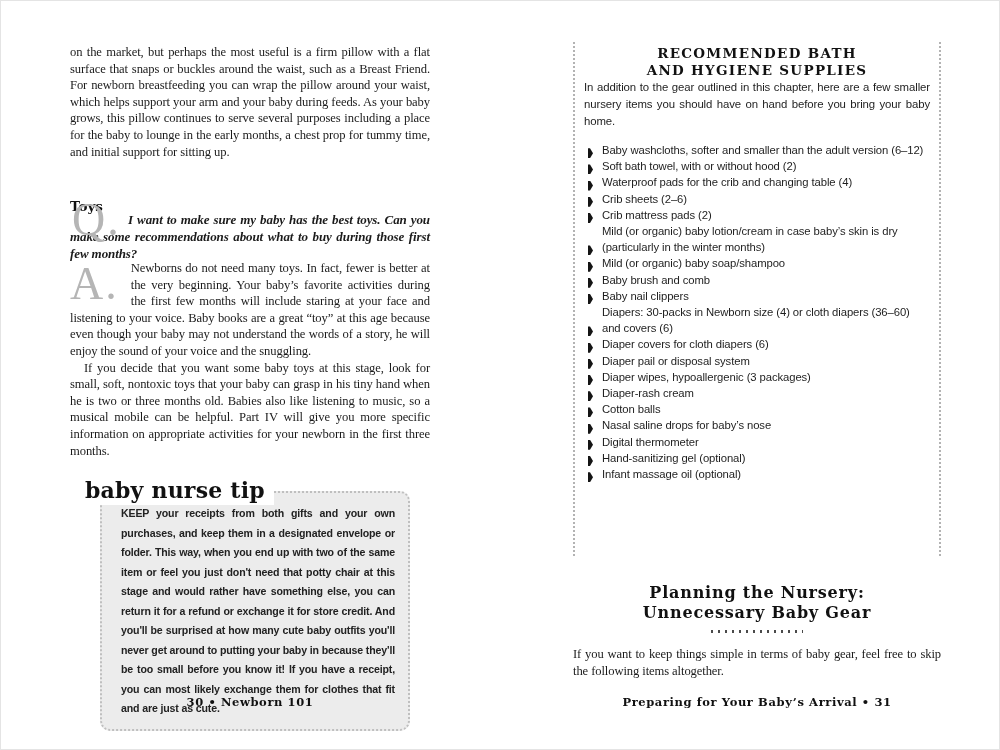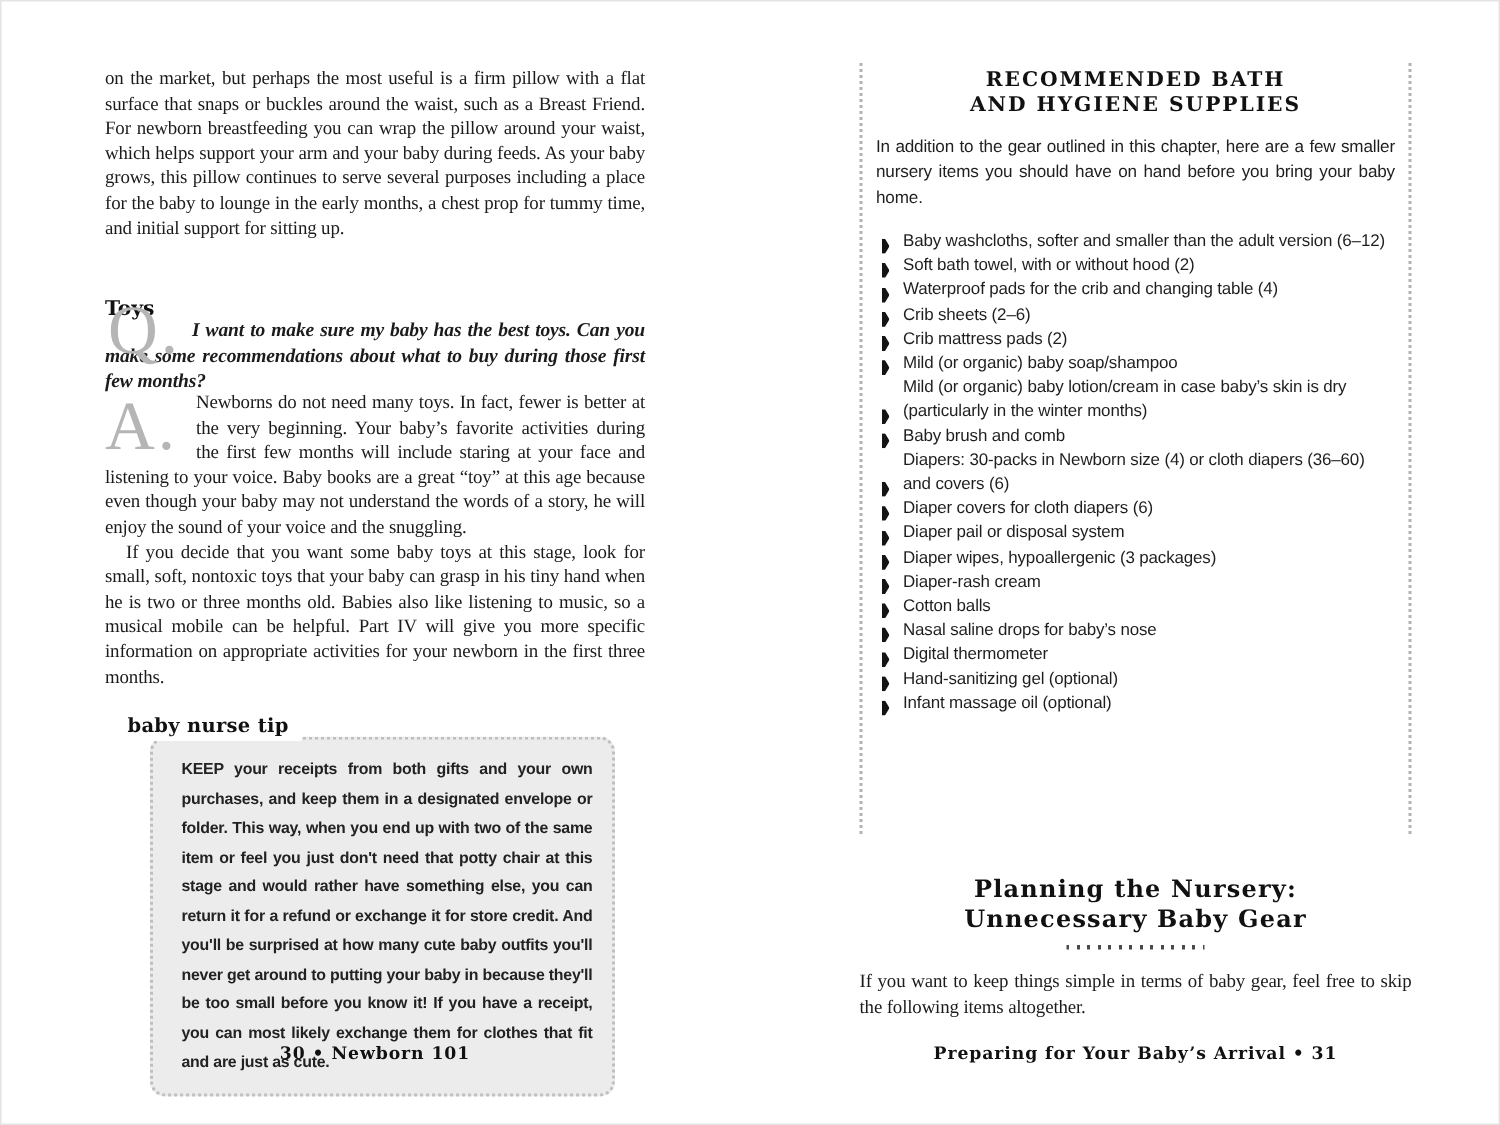--- a/index.html
+++ b/index.html
@@ -53,21 +53,21 @@
     margin-left:15px; margin-top:15px;
     background:#ececec;
     border:2px dotted #bfbfbf;
     border-radius:10px;
     padding:11px 13px 10px 19px;
   }
   .tip-heading {
     position:absolute; top:-16px; left:-17px;
     background:#ffffff;
     font-family:"DejaVu Serif", serif;
-    font-weight:bold; font-size:13px; color:#111;
+    font-weight:bold; font-size:22px; color:#111;
     padding:0 9px 2px 0;
     letter-spacing:0.2px;
   }
   .tip-body {
     font-family:"Liberation Sans", sans-serif;
     font-weight:bold;
     font-size:10.6px; line-height:19.5px;
     letter-spacing:-0.15px;
     color:#222;
     text-align:justify;
@@ -91,21 +91,21 @@
   .box-heading {
     font-family:"DejaVu Serif", serif;
     font-weight:bold; font-size:13.5px; line-height:17px;
     letter-spacing:1.3px; text-align:center; color:#111;
   }
   .sans-body {
     font-family:"Liberation Sans", sans-serif;
     font-size:11.4px; line-height:17px;
     letter-spacing:-0.1px; color:#1e1e1e;
   }
-  .box-intro { margin-top:11px; text-align:justify; }
+  .box-intro { text-align:justify; }
   .supply-list { list-style:none; margin-top:12px; }
   .supply-list li {
     display:flex; align-items:flex-end;
     font-family:"Liberation Sans", sans-serif;
     font-size:11.3px; line-height:16.2px;
     letter-spacing:-0.1px; color:#1e1e1e;
   }
   .leaf-bullet {
     flex:0 0 auto;
     width:5px; height:10px; margin:3px 9px 0 4px;
@@ -179,29 +179,33 @@
         <li>
           <span class="leaf-bullet"></span>
           <span>Crib sheets (2–6)</span>
         </li>
         <li>
           <span class="leaf-bullet"></span>
           <span>Crib mattress pads (2)</span>
         </li>
         <li>
           <span class="leaf-bullet"></span>
+          <span>Mild (or organic) baby lotion/cream in case baby’s skin is dry (particularly in the winter months)</span>
+        </li>
+        <li>
+          <span class="leaf-bullet"></span>
           <span>Mild (or organic) baby soap/shampoo</span>
         </li>
         <li>
           <span class="leaf-bullet"></span>
-          <span>Mild (or organic) baby lotion/cream in case baby’s skin is dry (particularly in the winter months)</span>
-        </li>
-        <li>
-          <span class="leaf-bullet"></span>
           <span>Baby brush and comb</span>
+        </li>
+        <li>
+          <span class="leaf-bullet"></span>
+          <span>Baby nail clippers</span>
         </li>
         <li>
           <span class="leaf-bullet"></span>
           <span>Diapers: 30-packs in Newborn size (4) or cloth diapers (36–60) and covers (6)</span>
         </li>
         <li>
           <span class="leaf-bullet"></span>
           <span>Diaper covers for cloth diapers (6)</span>
         </li>
         <li>

